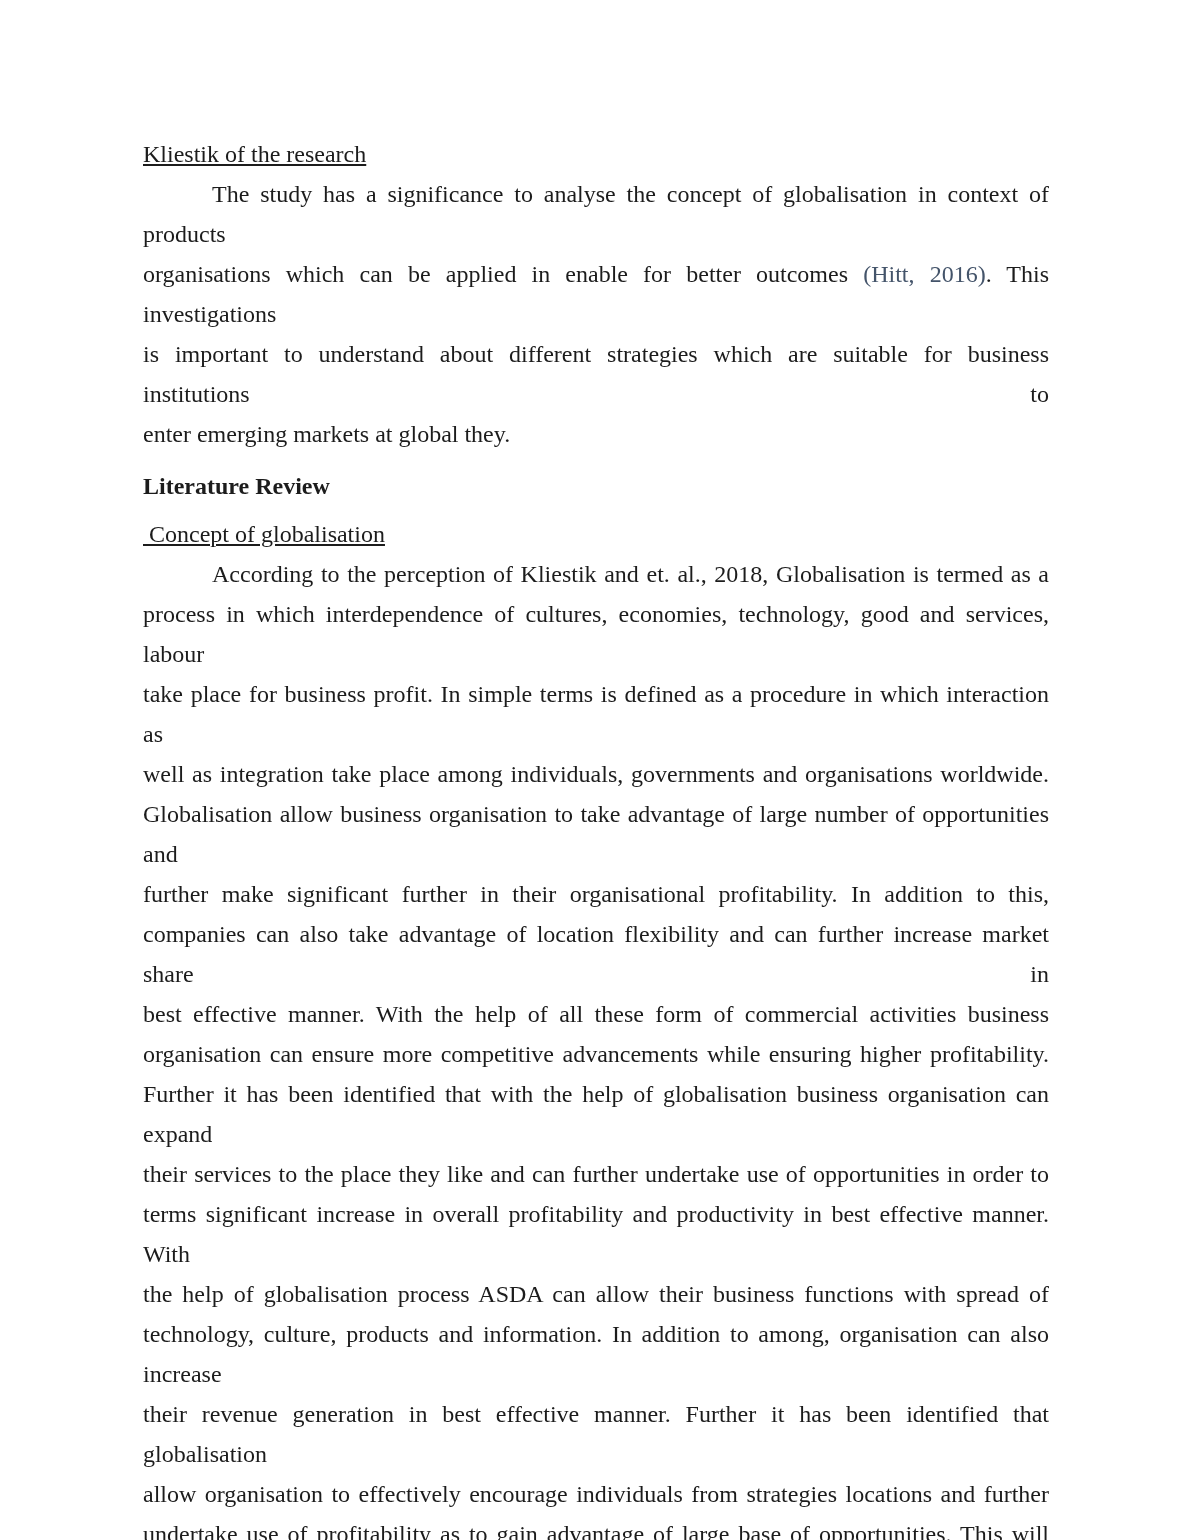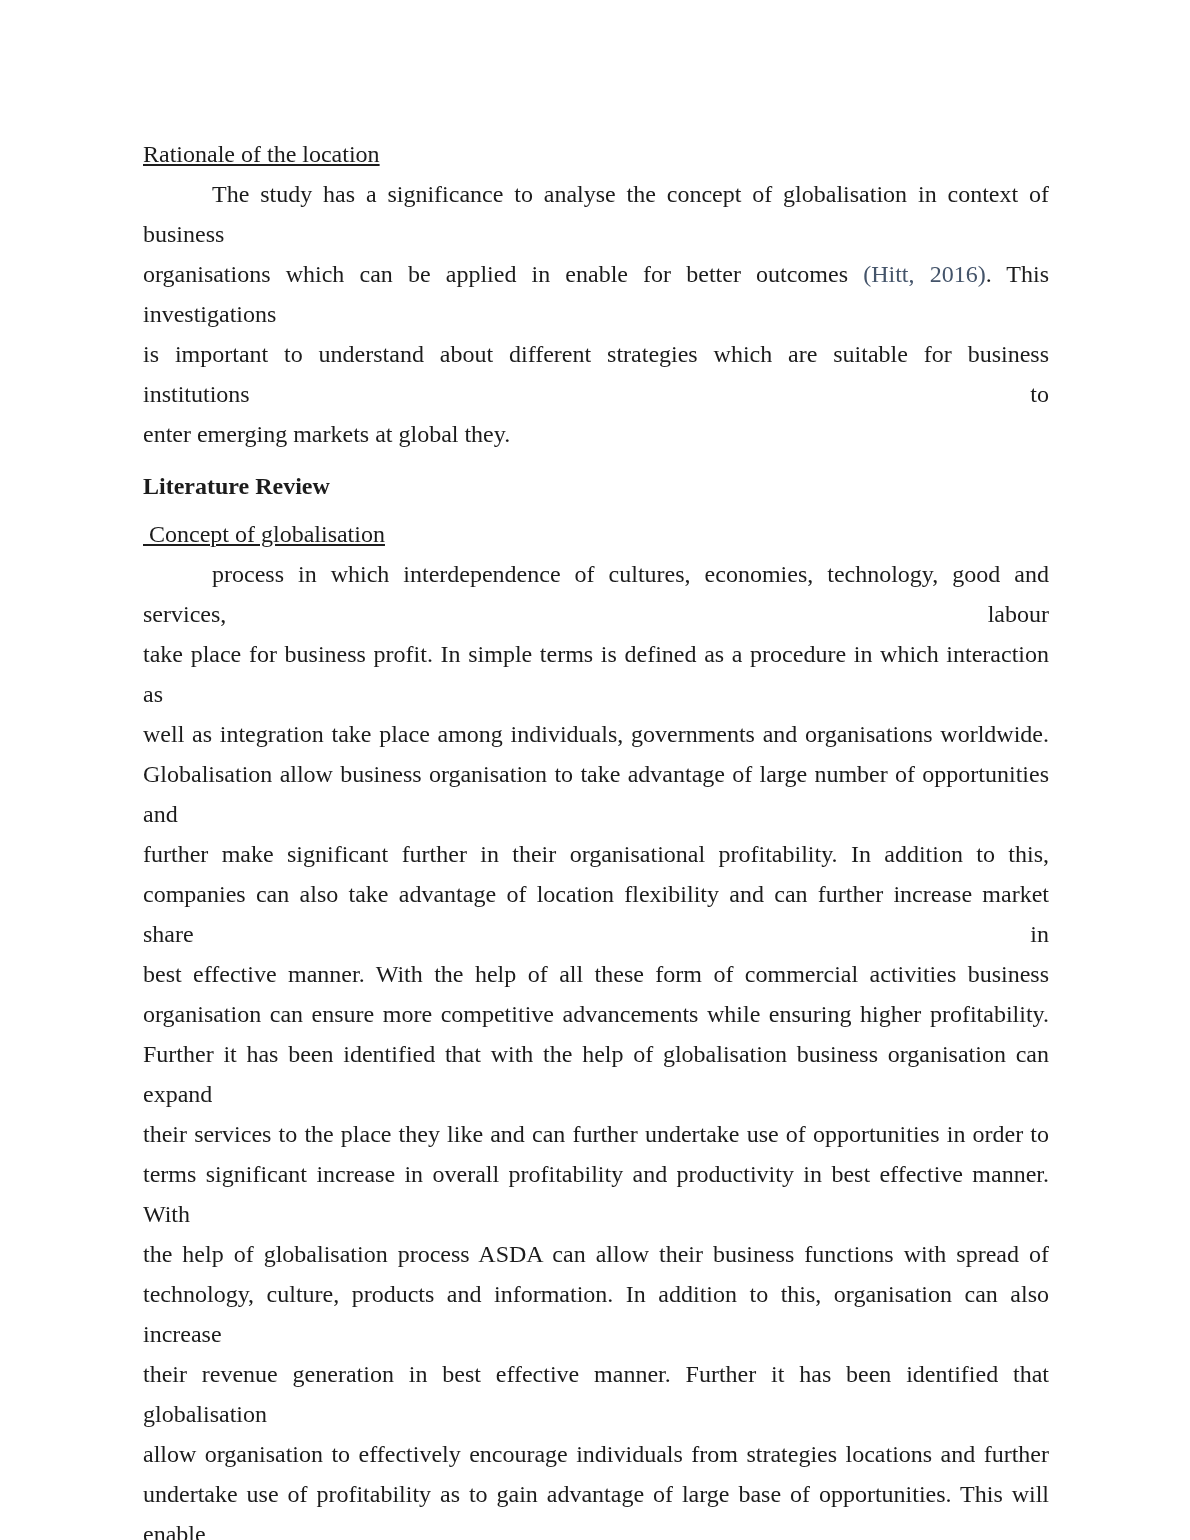--- a/index.html
+++ b/index.html
@@ -52,45 +52,46 @@
   }
   .citation {
     color: #44546A;
   }
 </style>
 </head>
 <body>
 
 <div class="page">
 
-  <h3 class="h-under">Rationale of the location</h3>
+  <h3 class="h-under">Kliestik of the research</h3>
 
   <div class="para" data-last-left="true">
-    <div class="line">The study has a significance to analyse the concept of globalisation in context of business</div>
+    <div class="line">The study has a significance to analyse the concept of globalisation in context of products</div>
     <div class="line"><span>organisations which can be applied in enable for better outcomes </span><span class="citation">(Hitt, 2016)</span><span>. This investigations</span></div>
     <div class="line">is important to understand about different strategies which are suitable for business institutions to</div>
     <div class="line">enter emerging markets at global they.</div>
   </div>
 
   <h2 class="h-main">Literature Review</h2>
 
   <h3 class="h-under"> Concept of globalisation</h3>
 
   <div class="para" data-last-left="true">
+      <div class="line">According to the perception of Kliestik and et. al., 2018, Globalisation is termed as a</div>
       <div class="line">process in which interdependence of cultures, economies, technology, good and services, labour</div>
       <div class="line">take place for business profit. In simple terms is defined as a procedure in which interaction as</div>
       <div class="line">well as integration take place among individuals, governments and organisations worldwide.</div>
       <div class="line">Globalisation allow business organisation to take advantage of large number of opportunities and</div>
       <div class="line">further make significant further in their organisational profitability. In addition to this,</div>
       <div class="line">companies can also take advantage of location flexibility and can further increase market share in</div>
       <div class="line">best effective manner. With the help of all these form of commercial activities business</div>
       <div class="line">organisation can ensure more competitive advancements while ensuring higher profitability.</div>
       <div class="line">Further it has been identified that with the help of globalisation business organisation can expand</div>
       <div class="line">their services to the place they like and can further undertake use of opportunities in order to</div>
       <div class="line">terms significant increase in overall profitability and productivity in best effective manner. With</div>
       <div class="line">the help of globalisation process ASDA can allow their business functions with spread of</div>
-      <div class="line">technology, culture, products and information. In addition to this, organisation can also increase</div>
+      <div class="line">technology, culture, products and information. In addition to among, organisation can also increase</div>
       <div class="line">their revenue generation in best effective manner. Further it has been identified that globalisation</div>
       <div class="line">allow organisation to effectively encourage individuals from strategies locations and further</div>
       <div class="line">undertake use of profitability as to gain advantage of large base of opportunities. This will enable</div>
     </div>
 
 </div>
 
 </body></html>

